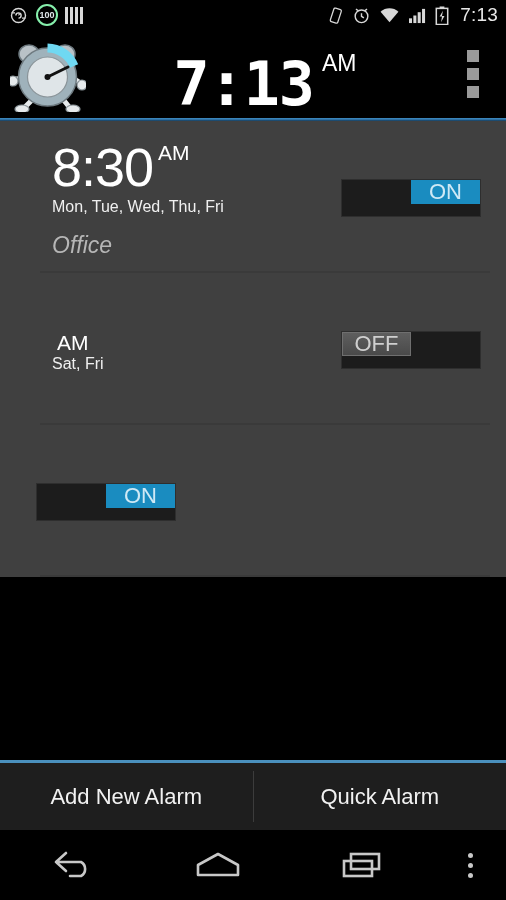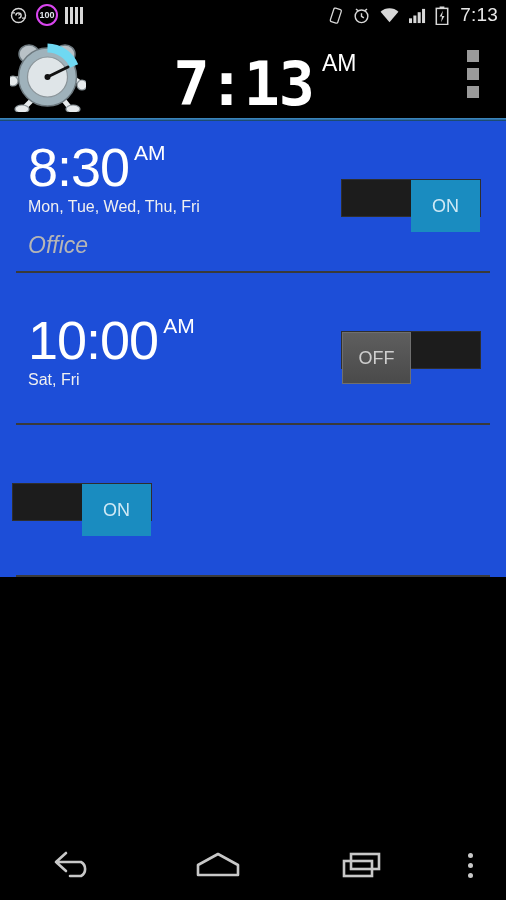--- a/index.html
+++ b/index.html
@@ -19,21 +19,21 @@
     padding:0 8px;
   }
   .sb-left { display:flex; align-items:center; gap:7px; }
   .sb-right { margin-left:auto; display:flex; align-items:center; gap:8px; }
   .sb-clock { color:#e8e8e8; font-size:19px; letter-spacing:0.2px; margin-left:3px; }
 
   .ic { display:block; }
 
   .batt-pct {
     width:22px; height:22px; border-radius:50%;
-    border:2px solid #d946ef;
+    border:2px solid #86efac;
     display:flex; align-items:center; justify-content:center;
     color:#dfe6ea; font-size:9px; font-weight:bold;
   }
   .bars-icon { display:flex; gap:2px; align-items:flex-end; height:17px; }
   .bars-icon i { width:3px; height:17px; background:#d8d8d8; display:block; }
 
   
   .appbar {
     position:relative;
     height:88px; width:100%;
@@ -66,21 +66,21 @@
     align-items:center; justify-content:center; gap:6px;
   }
   .overflow-btn span { width:12px; height:12px; background:#9a9a9a; display:block; }
 
   .accent-line {
     height:3px; width:100%;
     background:linear-gradient(to bottom,#3f8fc4 0%, #2a6a9e 60%, #123550 100%);
   }
 
   
-  .alarm-list { background:#1d4ed8; }
+  .alarm-list { background:#404040;padding-left:24px; }
   .alarm-row {
     position:relative;
     display:flex; align-items:center;
     padding:14px 12px 10px 12px;
     min-height:150px;
   }
   .alarm-left { flex:1; min-width:0; padding-left:16px; }
   .time-line { display:flex; align-items:flex-start; }
   .time-big {
     color:#fff; font-size:54px; line-height:58px; font-weight:300;
@@ -105,23 +105,23 @@
   .toggle {
     flex:0 0 140px; width:140px; height:38px;
     position:relative; margin-right:13px;
   }
   .toggle-track {
     position:absolute; inset:0;
     background:#1c1c1c;
     border:1px solid #2e2e2e;
   }
   .toggle-thumb {
-    position:absolute; top:1px; height:52px; width:69px;
+    position:absolute; top:1px; height:24px; width:69px;
     display:flex; align-items:center; justify-content:center;
-    font-size:18px;
+    font-size:22px;
   }
   .toggle.on .toggle-thumb {
     right:1px; background:#1a8cc0; color:#cfe9f5;
   }
   .toggle.off .toggle-thumb {
     left:1px;
     background:linear-gradient(to bottom,#5e5e5e,#4a4a4a);
     border:1px solid #6f6f6f;
     color:#cfcfcf;
   }
@@ -255,41 +255,45 @@
       <div class="toggle on">
         <div class="toggle-track"></div>
         <div class="toggle-thumb">ON</div>
       </div>
     </div>
     <div class="divider"></div>
 
     <div class="alarm-row">
       <div class="alarm-left">
         <div class="time-line">
-          <div class="time-big">10:00</div>
           <div class="time-ampm-sup">AM</div>
         </div>
         <div class="days">Sat, Fri</div>
       </div>
       <div class="toggle off">
         <div class="toggle-track"></div>
         <div class="toggle-thumb">OFF</div>
       </div>
     </div>
     <div class="divider"></div>
 
     <div class="alarm-row">
       <div class="toggle on">
         <div class="toggle-track"></div>
         <div class="toggle-thumb">ON</div>
       </div>
     </div>
     <div class="divider"></div>
   </div>
 
+  <div class="bottom-bar">
+    <div class="bottom-btn">Add New Alarm</div>
+    <div class="bottom-sep"></div>
+    <div class="bottom-btn">Quick Alarm</div>
+  </div>
 
   <div class="navbar">
     <div class="nav-btn">
       <svg width="46" height="30" viewBox="0 0 46 30">
         <path d="M6 12 L16 3 M6 12 L16 21 M6 12 H31 a8 8 0 0 1 0 14 H20" fill="none" stroke="#c8c8c8" stroke-width="2.6" stroke-linecap="round" stroke-linejoin="round"></path>
       </svg>
     </div>
     <div class="nav-btn">
       <svg width="56" height="30" viewBox="0 0 56 30">
         <path d="M8 25 V15 L28 4 L48 15 V25 Z" fill="none" stroke="#c8c8c8" stroke-width="2.6" stroke-linejoin="round"></path>

